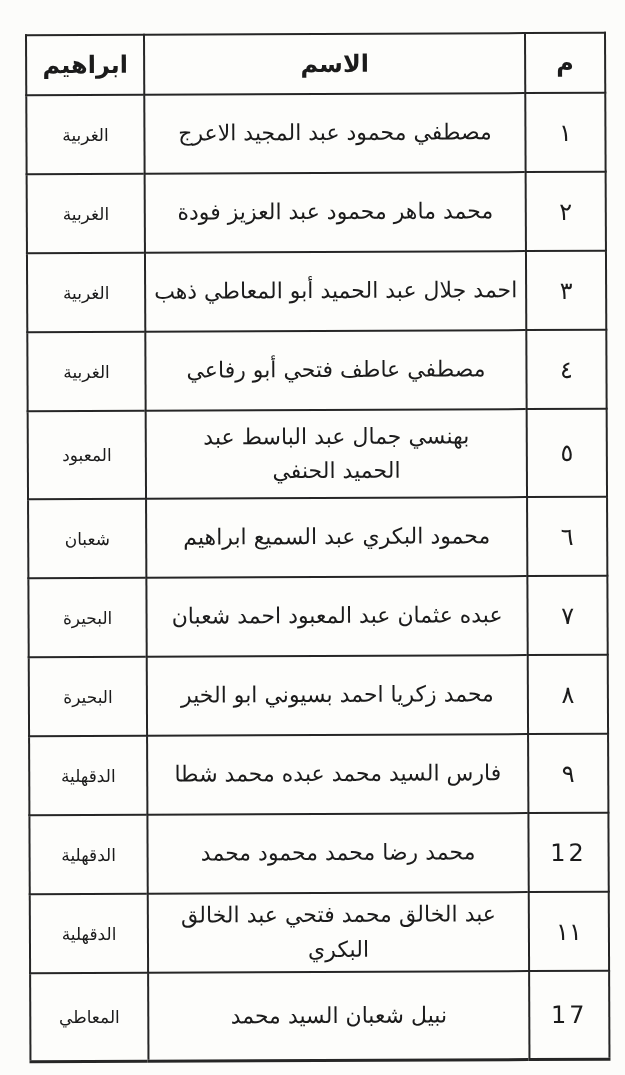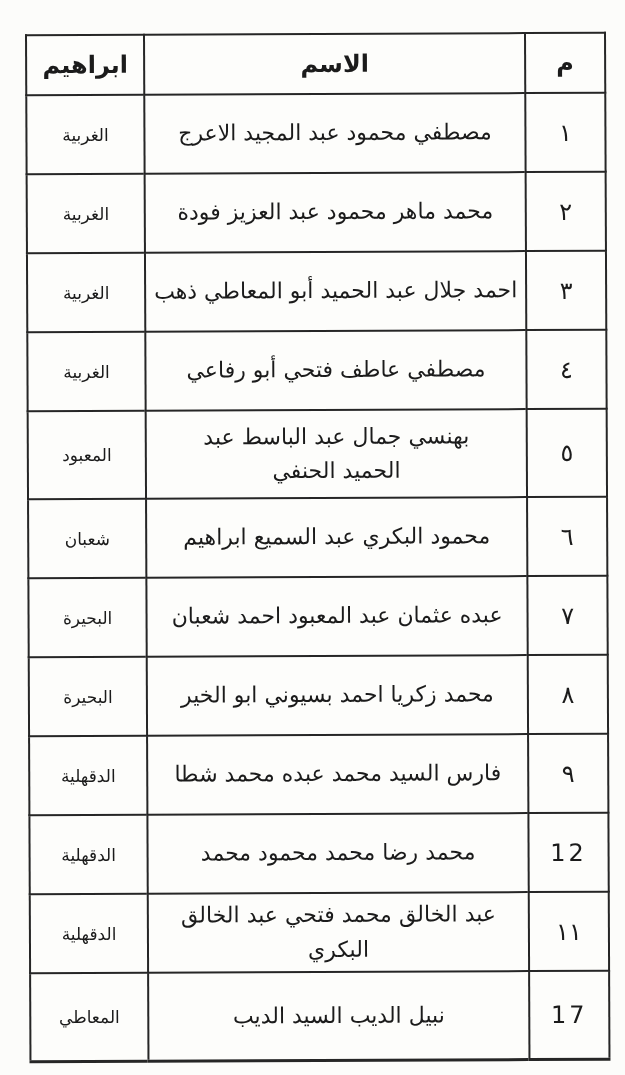--- a/index.html
+++ b/index.html
@@ -137,18 +137,18 @@
         <td class="cell-name"><span class="name-text">محمد رضا محمد محمود محمد</span></td>
         <td class="cell-gov">الدقهلية</td>
       </tr>
       <tr>
         <td class="cell-num">١١</td>
         <td class="cell-name"><span class="name-text">عبد الخالق محمد فتحي عبد الخالق البكري</span></td>
         <td class="cell-gov">الدقهلية</td>
       </tr>
       <tr class="tall-row">
         <td class="cell-num">17</td>
-        <td class="cell-name"><span class="name-text">نبيل الديب السيد الديب</span></td>
+        <td class="cell-name"><span class="name-text">نبيل شعبان السيد محمد</span></td>
         <td class="cell-gov">المعاطي</td>
       </tr>
     </tbody>
   </table>
 </div>
 
 </body></html>

